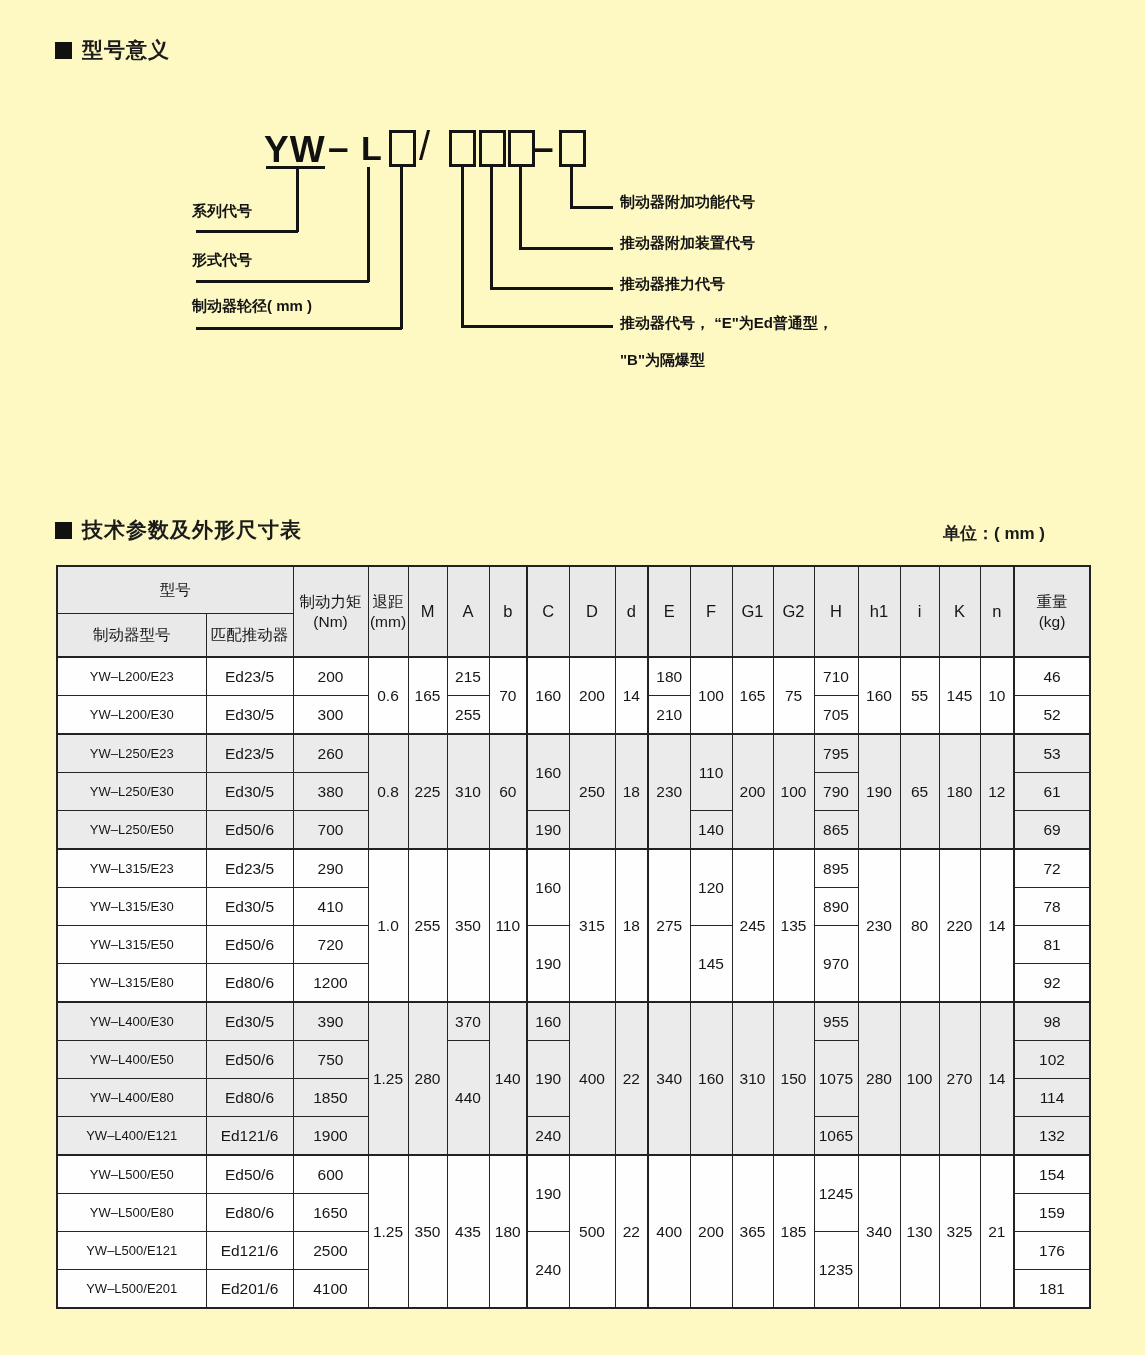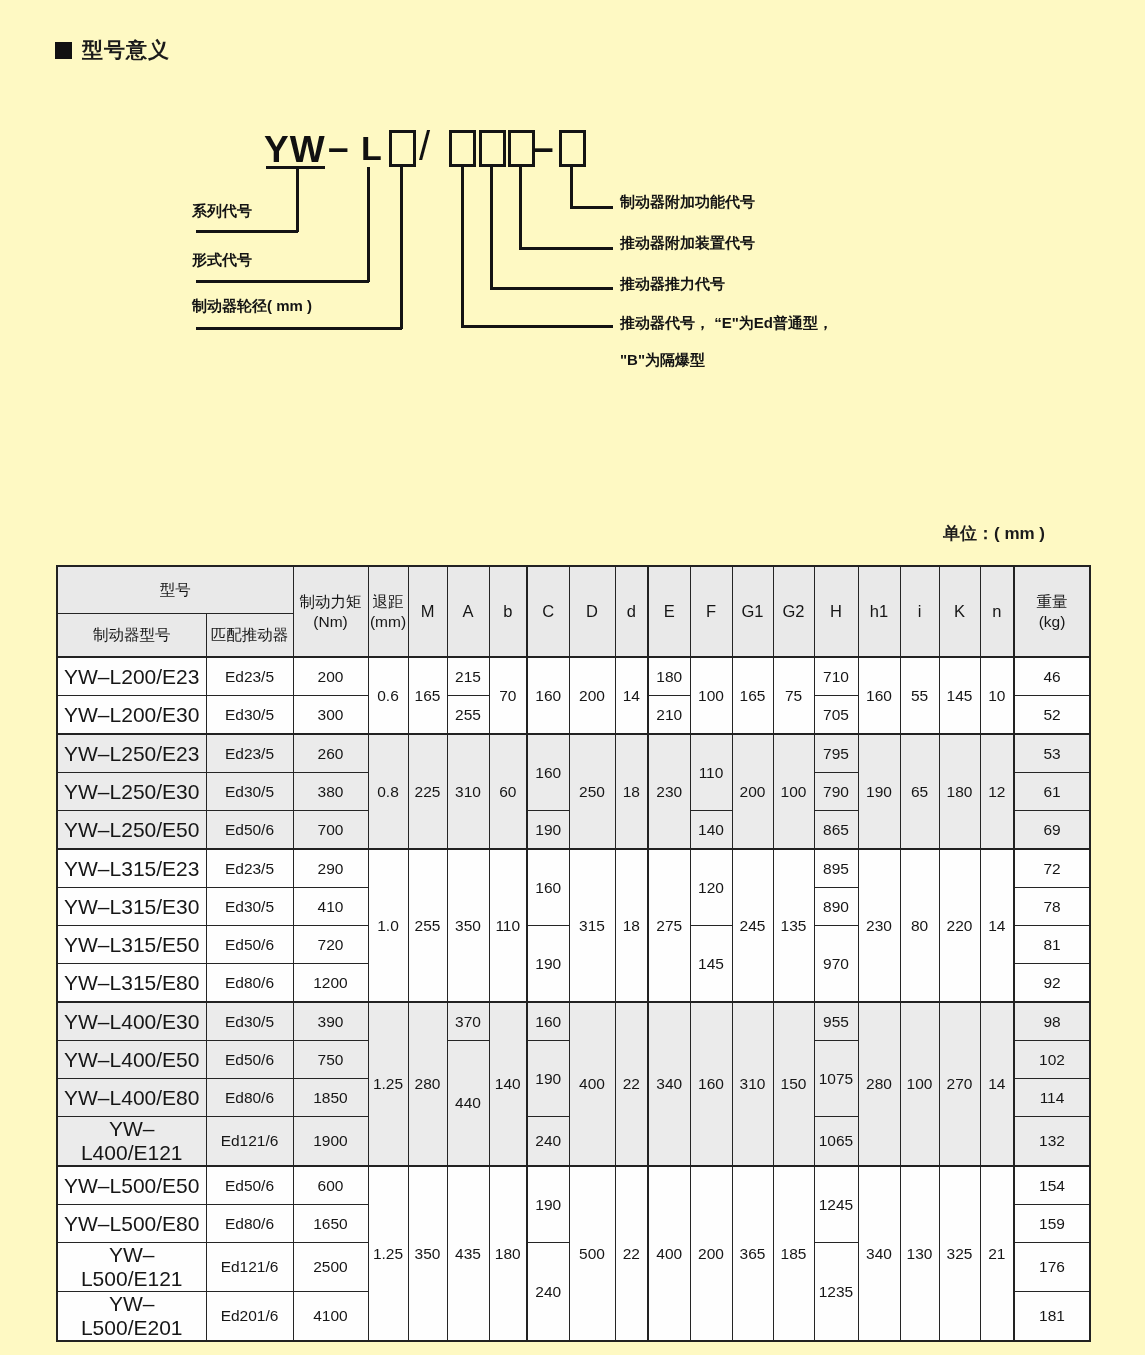--- a/index.html
+++ b/index.html
@@ -80,21 +80,21 @@
     padding:0 1px; font-size:15.5px; color:#161616; overflow:hidden;
   }
   #spec-table th { background:#e9e9e9; font-weight:normal; height:46px; font-size:15.5px; }
   #spec-table thead tr.sub th { height:42px; }
   #spec-table th.dim { font-size:16.5px; }
   .two-line { white-space:pre-line; line-height:1.25; }
   #spec-table td { height:37px; background:#fefefe; }
   #spec-table tr.shaded td { background:#ebebeb; }
   #spec-table tr.group-start td { border-top:2.8px solid #222; }
   #spec-table .thick-left { border-left:2.6px solid #222; }
-  #spec-table td.model-col { font-size:21px; }
+  #spec-table td.model-col { font-size:13px; }
 </style>
 </head>
 <body>
 
 <div class="page">
 
   <div class="sec-title" id="title-model">
     <span class="sq"></span>
     <span>型号意义</span>
   </div>
@@ -131,20 +131,24 @@
     <div class="dlabel" id="lbl-series">系列代号</div>
     <div class="dlabel" id="lbl-form">形式代号</div>
     <div class="dlabel" id="lbl-wheel">制动器轮径( mm )</div>
     <div class="dlabel" id="lbl-func">制动器附加功能代号</div>
     <div class="dlabel" id="lbl-attach">推动器附加装置代号</div>
     <div class="dlabel" id="lbl-force">推动器推力代号</div>
     <div class="dlabel" id="lbl-thr1">推动器代号， “E"为Ed普通型，</div>
     <div class="dlabel" id="lbl-thr2">"B"为隔爆型</div>
   </div>
 
+  <div class="sec-title" id="title-table">
+    <span class="sq"></span>
+    <span>技术参数及外形尺寸表</span>
+  </div>
   <div class="unit-note">单位：( mm )</div>
 
   <table id="spec-table">
     <colgroup>
       <col style="width:149px">
         <col style="width:87px">
         <col style="width:75px">
       <col style="width:40px">
         <col style="width:39px">
         <col style="width:42px">

